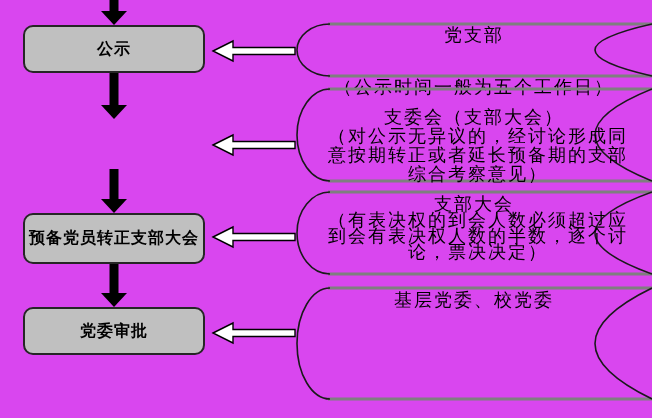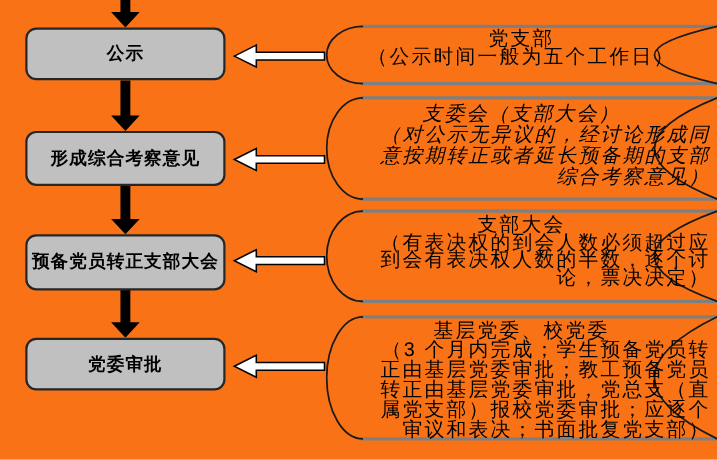--- a/index.html
+++ b/index.html
@@ -5,21 +5,21 @@
   html, body {
     margin: 0;
     padding: 0;
     background: #ffffff;
     font-family: "Liberation Sans", "DejaVu Sans", sans-serif;
   }
   .canvas {
     position: relative;
     width: 652px;
     height: 418px;
-    background: #f97316;
+    background: #d946ef;
     overflow: hidden;
   }
   .abs { position: absolute; }
   .step-box {
     position: absolute;
     left: 23px;
     width: 182px;
     box-sizing: border-box;
     background: #c0c0c0;
     border: 2px solid #262626;
@@ -39,27 +39,28 @@
     width: 344px;
     color: #000000;
     font-size: 18px;
     letter-spacing: 2px;
   }
   .anno-title {
     text-align: center;
     white-space: pre-line;
   }
   .anno-body {
-    text-align: right;
+    text-align: center;
     white-space: pre-line;
     padding-left: 8px;
   }
   .anno-text.center-body .anno-body {
     text-align: center;
     padding-left: 0;
+    margin-top: 36px;
   }
   svg { display: block; }
 </style>
 </head>
 <body>
 
 <div class="canvas">
 
   <svg class="abs" style="left:99px; top:0;" width="30" height="25" viewBox="0 0 30 25">
     <rect x="10.5" y="0" width="9" height="12" fill="#000"></rect>
@@ -78,23 +79,20 @@
 
   <svg class="abs" style="left:99px; top:262px;" width="30" height="45" viewBox="0 0 30 45">
     <rect x="10.5" y="0" width="9" height="32" fill="#000"></rect>
     <polygon points="2,31 28,31 15,45" fill="#000"></polygon>
   </svg>
 
   <div class="step-box" style="top:25px; height:48px;">
     <span>公示</span>
   </div>
 
-  <div class="step-box" style="top:119px; height:50px;">
-    <span>形成综合考察意见</span>
-  </div>
 
   <div class="step-box" style="top:213px; height:51px;">
     <span>预备党员转正支部大会</span>
   </div>
 
   <div class="step-box" style="top:307px; height:48px;">
     <span>党委审批</span>
   </div>
 
   <svg class="abs" style="left:211px; top:38px;" width="86" height="26" viewBox="0 0 86 26">
@@ -120,21 +118,21 @@
     <div class="anno-title">党支部</div>
     <div class="anno-body">（公示时间一般为五个工作日）</div>
   </div>
 
   <svg class="abs" style="left:296px; top:87px;" width="356" height="96" viewBox="0 0 356 96">
     <line x1="32" y1="2" x2="356" y2="2" stroke="#7f7f7f" stroke-width="3"></line>
     <line x1="32" y1="94" x2="356" y2="94" stroke="#7f7f7f" stroke-width="3"></line>
     <path d="M34,2 A33,46 0 0 0 34,94" fill="none" stroke="#1a1a1a" stroke-width="1.6"></path>
     <path d="M356,2 Q242,48 356,94" fill="none" stroke="#1a1a1a" stroke-width="1.6"></path>
   </svg>
-  <div class="anno-text" style="top:94px; line-height:19px;font-style:italic;">
+  <div class="anno-text" style="top:108px; line-height:19px;">
     <div class="anno-title">支委会（支部大会）</div>
     <div class="anno-body">（对公示无异议的，经讨论形成同
 意按期转正或者延长预备期的支部
 综合考察意见）</div>
   </div>
 
   <svg class="abs" style="left:296px; top:190px;" width="356" height="86" viewBox="0 0 356 86">
     <line x1="32" y1="2" x2="356" y2="2" stroke="#7f7f7f" stroke-width="3"></line>
     <line x1="32" y1="84" x2="356" y2="84" stroke="#7f7f7f" stroke-width="3"></line>
     <path d="M34,2 A33,41 0 0 0 34,84" fill="none" stroke="#1a1a1a" stroke-width="1.6"></path>
@@ -148,20 +146,15 @@
   </div>
 
   <svg class="abs" style="left:296px; top:286px;" width="356" height="115" viewBox="0 0 356 115">
     <line x1="32" y1="2" x2="356" y2="2" stroke="#7f7f7f" stroke-width="3"></line>
     <line x1="32" y1="113" x2="356" y2="113" stroke="#7f7f7f" stroke-width="3"></line>
     <path d="M34,2 A33,55.5 0 0 0 34,113" fill="none" stroke="#1a1a1a" stroke-width="1.6"></path>
     <path d="M356,2 Q242,57.5 356,113" fill="none" stroke="#1a1a1a" stroke-width="1.6"></path>
   </svg>
   <div class="anno-text" style="top:291px; line-height:18px;">
     <div class="anno-title">基层党委、校党委</div>
-    <div class="anno-body">（3 个月内完成；学生预备党员转
-正由基层党委审批；教工预备党员
-转正由基层党委审批，党总支（直
-属党支部）报校党委审批；应逐个
-审议和表决；书面批复党支部）</div>
   </div>
 
 </div>
 
 </body></html>

